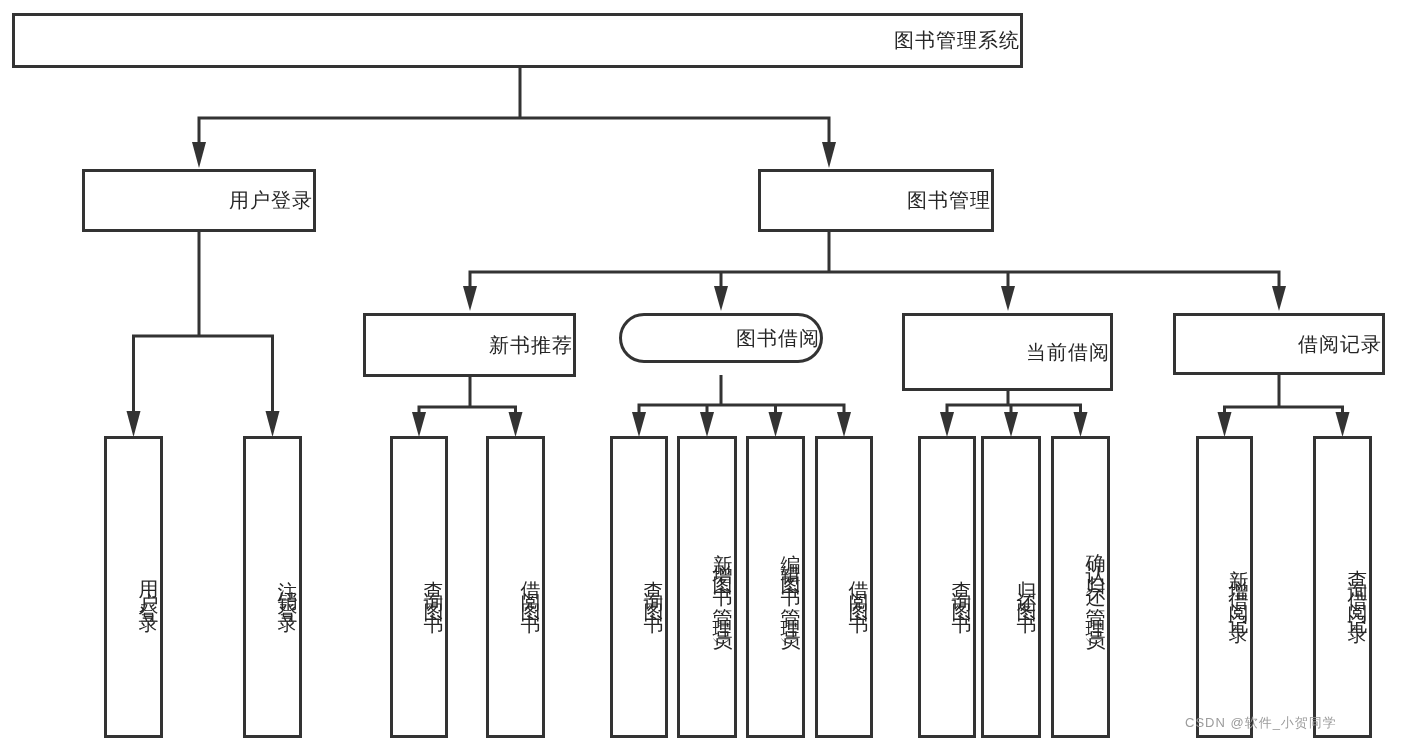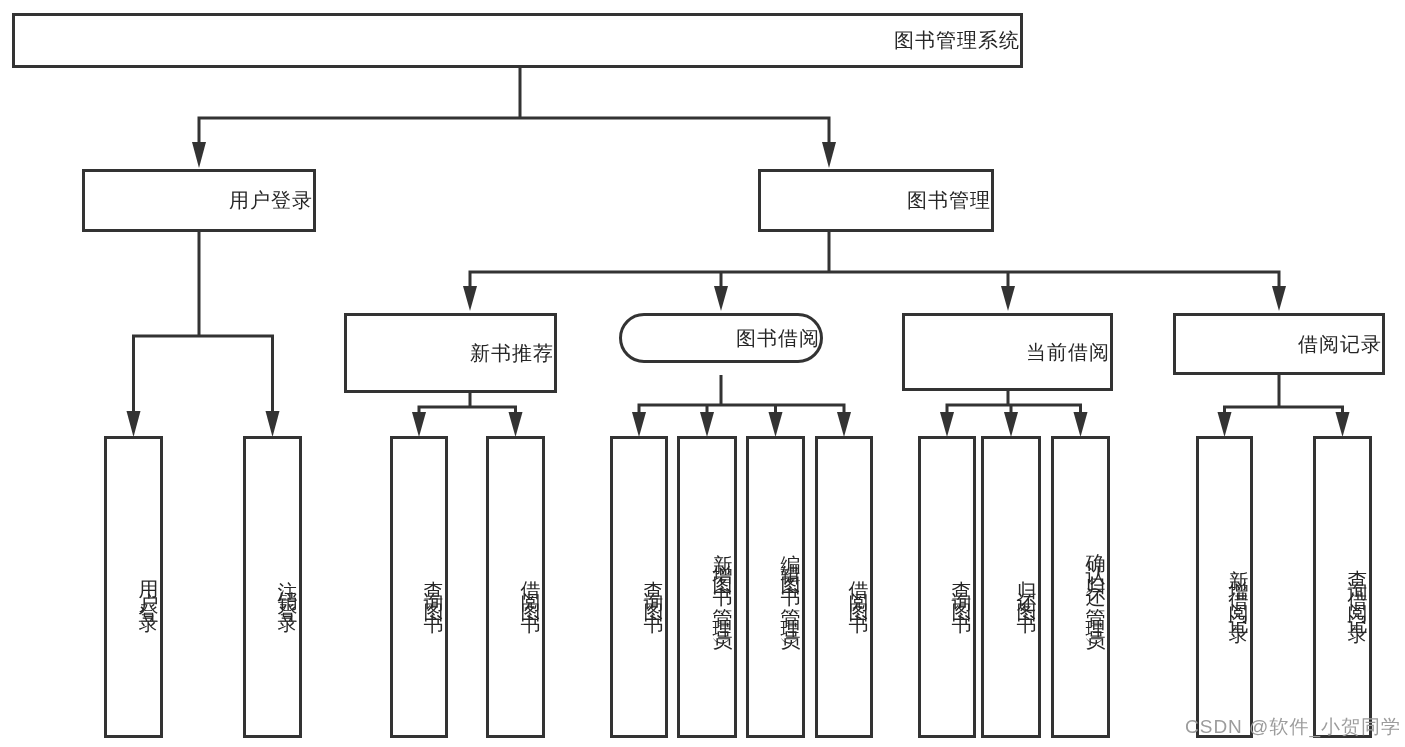--- a/index.html
+++ b/index.html
@@ -31,21 +31,21 @@
   .leaf { top: 436px; height: 302px; }
   .vlabel {
     writing-mode: vertical-lr;
     text-orientation: mixed;
     letter-spacing: 11px;
     line-height: 1.1;
     font-size: 20px;
   }
   #watermark {
     position: absolute; left: 1185px; top: 714px;
-    font-size: 19px; letter-spacing: 1px;
+    font-size: 13px; letter-spacing: 1px;
     color: var(--watermark);
     z-index: 5; white-space: nowrap;
   }
 </style>
 </head>
 <body>
 
 <div id="canvas">
 
   <svg id="wires" viewBox="0 0 1405 747">
@@ -88,21 +88,21 @@
     <span>图书管理系统</span>
   </div>
 
   <div class="node" style="left:82px; top:169px; width:234px; height:63px;">
     <span>用户登录</span>
   </div>
   <div class="node" style="left:711px; top:169px; width:236px; height:63px;margin-left:47px;">
     <span>图书管理</span>
   </div>
 
-  <div class="node" style="left:344px; top:313px; width:213px; height:80px;padding-left:16px;">
+  <div class="node" style="left:363px; top:313px; width:213px; height:64px;padding-left:16px;">
     <span>新书推荐</span>
   </div>
   <div class="node" style="left:619px; top:313px; width:204px; height:50px;border-radius:27px;">
     <span>图书借阅</span>
   </div>
   <div class="node" style="left:902px; top:313px; width:211px; height:78px;">
     <span>当前借阅</span>
   </div>
   <div class="node" style="left:1173px; top:313px; width:212px; height:62px;padding-left:6px;">
     <span>借阅记录</span>

